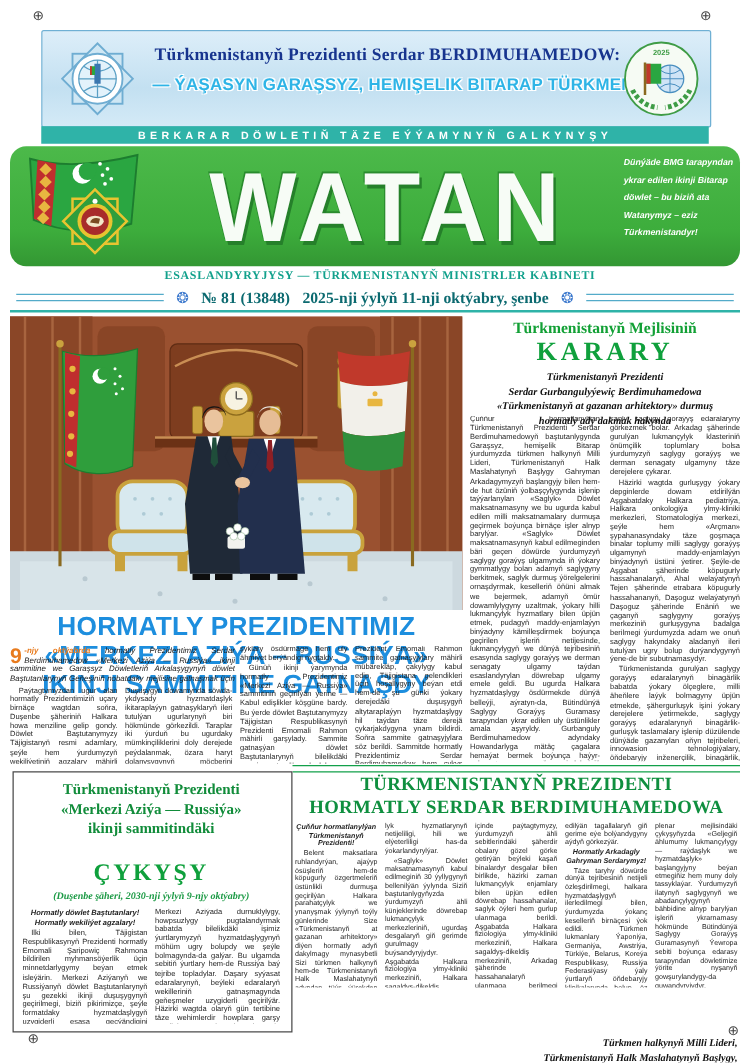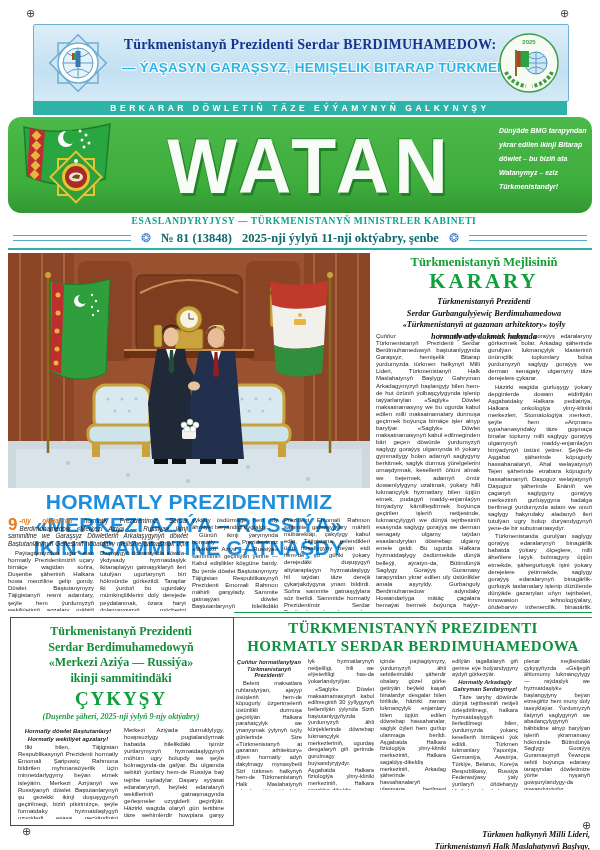--- a/index.html
+++ b/index.html
@@ -324,21 +324,21 @@
   </div>
 <div class="col lead-c4">
     <p class="para pc">Prezident Emomali Rahmon sammite gatnaşyjylary mähirli mübärekläp, çakylygy kabul edip, Täjigistana gelendikleri üçin hoşallygyny beýan etdi hem-de şu günki ýokary derejedäki duşuşygyň altytaraplaýyn hyzmatdaşlygy hil taýdan täze derejä çykarjakdygyna ynam bildirdi. Soňra sammite gatnaşyjylara söz berildi. Sammitde hormatly Prezidentimiz Serdar Berdimuhamedow hem çykyş etdi.</p>
   </div>
 
 <div class="abs karary-top">Türkmenistanyň Mejlisiniň</div>
 <div class="abs karary-main">KARARY</div>
 <div class="abs karary-sub">
     <p class="para subline">Türkmenistanyň Prezidenti</p>
     <p class="para subline">Serdar Gurbangulyýewiç Berdimuhamedowa</p>
-    <p class="para subline">«Türkmenistanyň at gazanan arhitektory» toýly</p>
+    <p class="para subline">«Türkmenistanyň at gazanan arhitektory» durmuş</p>
     <p class="para subline">hormatly ady dakmak hakynda</p>
   </div>
 <div class="col kcol1">
     <p class="para pc">Çuňňur hormatlanylýan Türkmenistanyň Prezidenti Serdar Berdimuhamedowyň baştutanlygynda Garaşsyz, hemişelik Bitarap ýurdumyzda türkmen halkynyň Milli Lideri, Türkmenistanyň Halk Maslahatynyň Başlygy Gahryman Arkadagymyzyň başlangyjy bilen hem-de hut özüniň ýolbaşçylygynda işlenip taýýarlanylan «Saglyk» Döwlet maksatnamasyny we bu ugurda kabul edilen milli maksatnamalary durmuşa geçirmek boýunça birnäçe işler alnyp barylýar. «Saglyk» Döwlet maksatnamasynyň kabul edilmeginden bäri geçen döwürde ýurdumyzyň saglygy goraýyş ulgamynda iň ýokary gymmatlygy bolan adamyň saglygyny berkitmek, saglyk durmuş ýörelgelerini ornaşdyrmak, keselleriň öňüni almak we bejermek, adamyň ömür dowamlylygyny uzaltmak, ýokary hilli lukmançylyk hyzmatlary bilen üpjün etmek, pudagyň maddy-enjamlaýyn binýadyny kämilleşdirmek boýunça geçirilen işleriň netijesinde, lukmançylygyň we dünýä tejribesiniň esasynda saglygy goraýyş we derman senagaty ulgamy taýdan esaslandyrylan döwrebap ulgamy emele geldi. Bu ugurda Halkara hyzmatdaşlygy ösdürmekde dünýä belleýji, aýratyn-da, Bütindünýä Saglygy Goraýyş Guramasy tarapyndan ykrar edilen uly üstünlikler amala aşyryldy. Gurbanguly Berdimuhamedow adyndaky Howandarlyga mätäç çagalara hemaýat bermek boýunça haýyr-sahawat gaznasynyň serişdeleriniň hasabyna ilatyň, hususan-da, eneleriň we çagalaryň saglygy bilen bagly meselelere uly ähmiýet berilýär.</p>
   </div>
 <div class="col kcol2">
     <p class="para pc">sanly saglygy goraýyş edaralaryny görkezmek bolar. Arkadag şäherinde gurulýan lukmançylyk klasteriniň önümçilik toplumlary bolsa ýurdumyzyň saglygy goraýyş we derman senagaty ulgamyny täze derejelere çykarar.</p>
     <p class="para p">Häzirki wagtda gurluşygy ýokary depginlerde dowam etdirilýän Aşgabatdaky Halkara pediatriýa, Halkara onkologiýa ylmy-kliniki merkezleri, Stomatologiýa merkezi, şeýle hem «Arçman» şypahanasyndaky täze goşmaça binalar toplumy milli saglygy goraýyş ulgamynyň maddy-enjamlaýyn binýadynyň üstüni ýetirer. Şeýle-de Aşgabat şäherinde köpugurly hassahanalaryň, Ahal welaýatynyň Tejen şäherinde etrabara köpugurly hassahananyň, Daşoguz welaýatynyň Daşoguz şäherinde Enäniň we çaganyň saglygyny goraýyş merkeziniň gurluşygyna badalga berilmegi ýurdumyzda adam we onuň saglygy hakyndaky aladanyň ileri tutulýan ugry bolup durýandygynyň ýene-de bir subutnamasydyr.</p>
     <p class="para p">Türkmenistanda gurulýan saglygy goraýyş edaralarynyň binagärlik babatda ýokary ölçeglere, milli äheňlere laýyk bolmagyny üpjün etmekde, şähergurluşyk işini ýokary derejelere ýetirmekde, saglygy goraýyş edaralarynyň binagärlik-gurluşyk taslamalary işlenip düzülende dünýäde gazanylan oňyn tejribeleri, innowasion tehnologiýalary, öňdebaryjy inženerçilik, binagärlik, bezeg işläp taýýarlamalaryny işjeň ulanmakda, taslama we binagärlik işleri boýunça ýokary derejeli hünärmenleri taýýarlamakda, ýaşlary bu işlere çekmekde, ylmy oý-pikirli we tehniki ösüşiň gazananlarynyň peýdalanylmagyna alyp barýan ägirt uly işlerini, şeýle hem saglygy goraýyş babatda jemgyýetiň we döwletiň öňünde bitiren aýratyn hyzmatlaryny göz öňünde tutup, halk wekillerinden, ýurdumyzyň iri jemgyýetçilik birleşiklerinden, zähmet toparlaryndan, raýatlarymyzdan gelip gowşan teklipleriň esasynda, Saglygy goraýyş we derman senagaty işgärleriniň güni mynasybetli, Türkmenistanyň Konstitusiýasynyň 81-nji maddasyna laýyklykda, Türkmenistanyň Mejlisi karar edýär:</p>
   </div>
@@ -370,26 +370,25 @@
 <div class="abs greet-sign">
     <p class="para sigline">Türkmen halkynyň Milli Lideri,</p>
     <p class="para sigline">Türkmenistanyň Halk Maslahatynyň Başlygy,</p>
     <p class="para sigline">Gahryman Arkadag Gurbanguly</p>
     <p class="para sigline">BERDIMUHAMEDOW.</p>
   </div>
 
 <div class="abs speech-box">
   <div class="sb-title">
     <div>Türkmenistanyň Prezidenti</div>
-    <div>Serdar Berdimuhamedowyň</div>
     <div>«Merkezi Aziýa — Russiýa»</div>
     <div>ikinji sammitindäki</div>
   </div>
   <div class="sb-main">ÇYKYŞY</div>
-  <div class="sb-date">(Duşenbe şäheri, 2025-nji ýylyň 9-njy oktýabry)</div>
+  <div class="sb-date">(Duşenbe şäheri, 2030-nji ýylyň 9-njy oktýabry)</div>
 </div>
 <div class="col bcol1">
     <p class="para sal">Hormatly döwlet Baştutanlary!</p>
     <p class="para sal">Hormatly wekiliýet agzalary!</p>
     <p class="para p">Ilki bilen, Täjigistan Respublikasynyň Prezidenti hormatly Emomali Şaripowiç Rahmona bildirilen myhmansöýerlik üçin minnetdarlygymy beýan etmek isleýärin. Merkezi Aziýanyň we Russiýanyň döwlet Baştutanlarynyň şu gezekki ikinji duşuşygynyň geçirilmegi, biziň pikirimizçe, şeýle formatdaky hyzmatdaşlygyň uzygiderli esasa geçýändigini görkezýär. Munuň özi kanunalaýykdyr. Merkezi Aziýa we Russiýa diňe bir giň geografik giňişligi emele getirmek bilen çäklenmän, eýsem, köpasyrlyk taryhy, syýasy, ykdysady, medeni-ynsanperwer gatnaşyklar bilen hem baglanyşandyr. Hut şeýle şertleriň jemi biziň hyzmatdaşlygymyzyň mümkinçiliklerini häzirki wagtda, şeýle hem uzak möhletleýin geljekde ugurlarynyň giň gerimi boýunça ösdürmek üçin berk esas bolup durýar.</p>
   </div>
 <div class="col bcol2">
     <p class="para pc">Merkezi Aziýada durnuklylygy, howpsuzlygy pugtalandyrmak babatda bilelikdäki işimiz ýurtlarymyzyň hyzmatdaşlygynyň möhüm ugry bolupdy we şeýle bolmagynda-da galýar. Bu ulgamda sebitiň ýurtlary hem-de Russiýa baý tejribe topladylar. Daşary syýasat edaralarynyň, beýleki edaralaryň wekilleriniň gatnaşmagynda geňeşmeler uzygiderli geçirilýär. Häzirki wagtda olaryň gün tertibine täze wehimlerdir howplara garşy tagallalary utgaşdyrmak, şol sanda maglumat we biologik howpsuzlygy, ýurtlarymyzyň durnuklylygyny üpjün etmek boýunça meseleler girizilýär. Bular örän möhüm bolup, biz olary esas goýujy gymmatlyklarymyza, däplerimize, taryhy tejribä esaslanyp, häzirki döwrüň talaplaryna laýyklykda bilelikde çözýäris.</p>
   </div>
 

